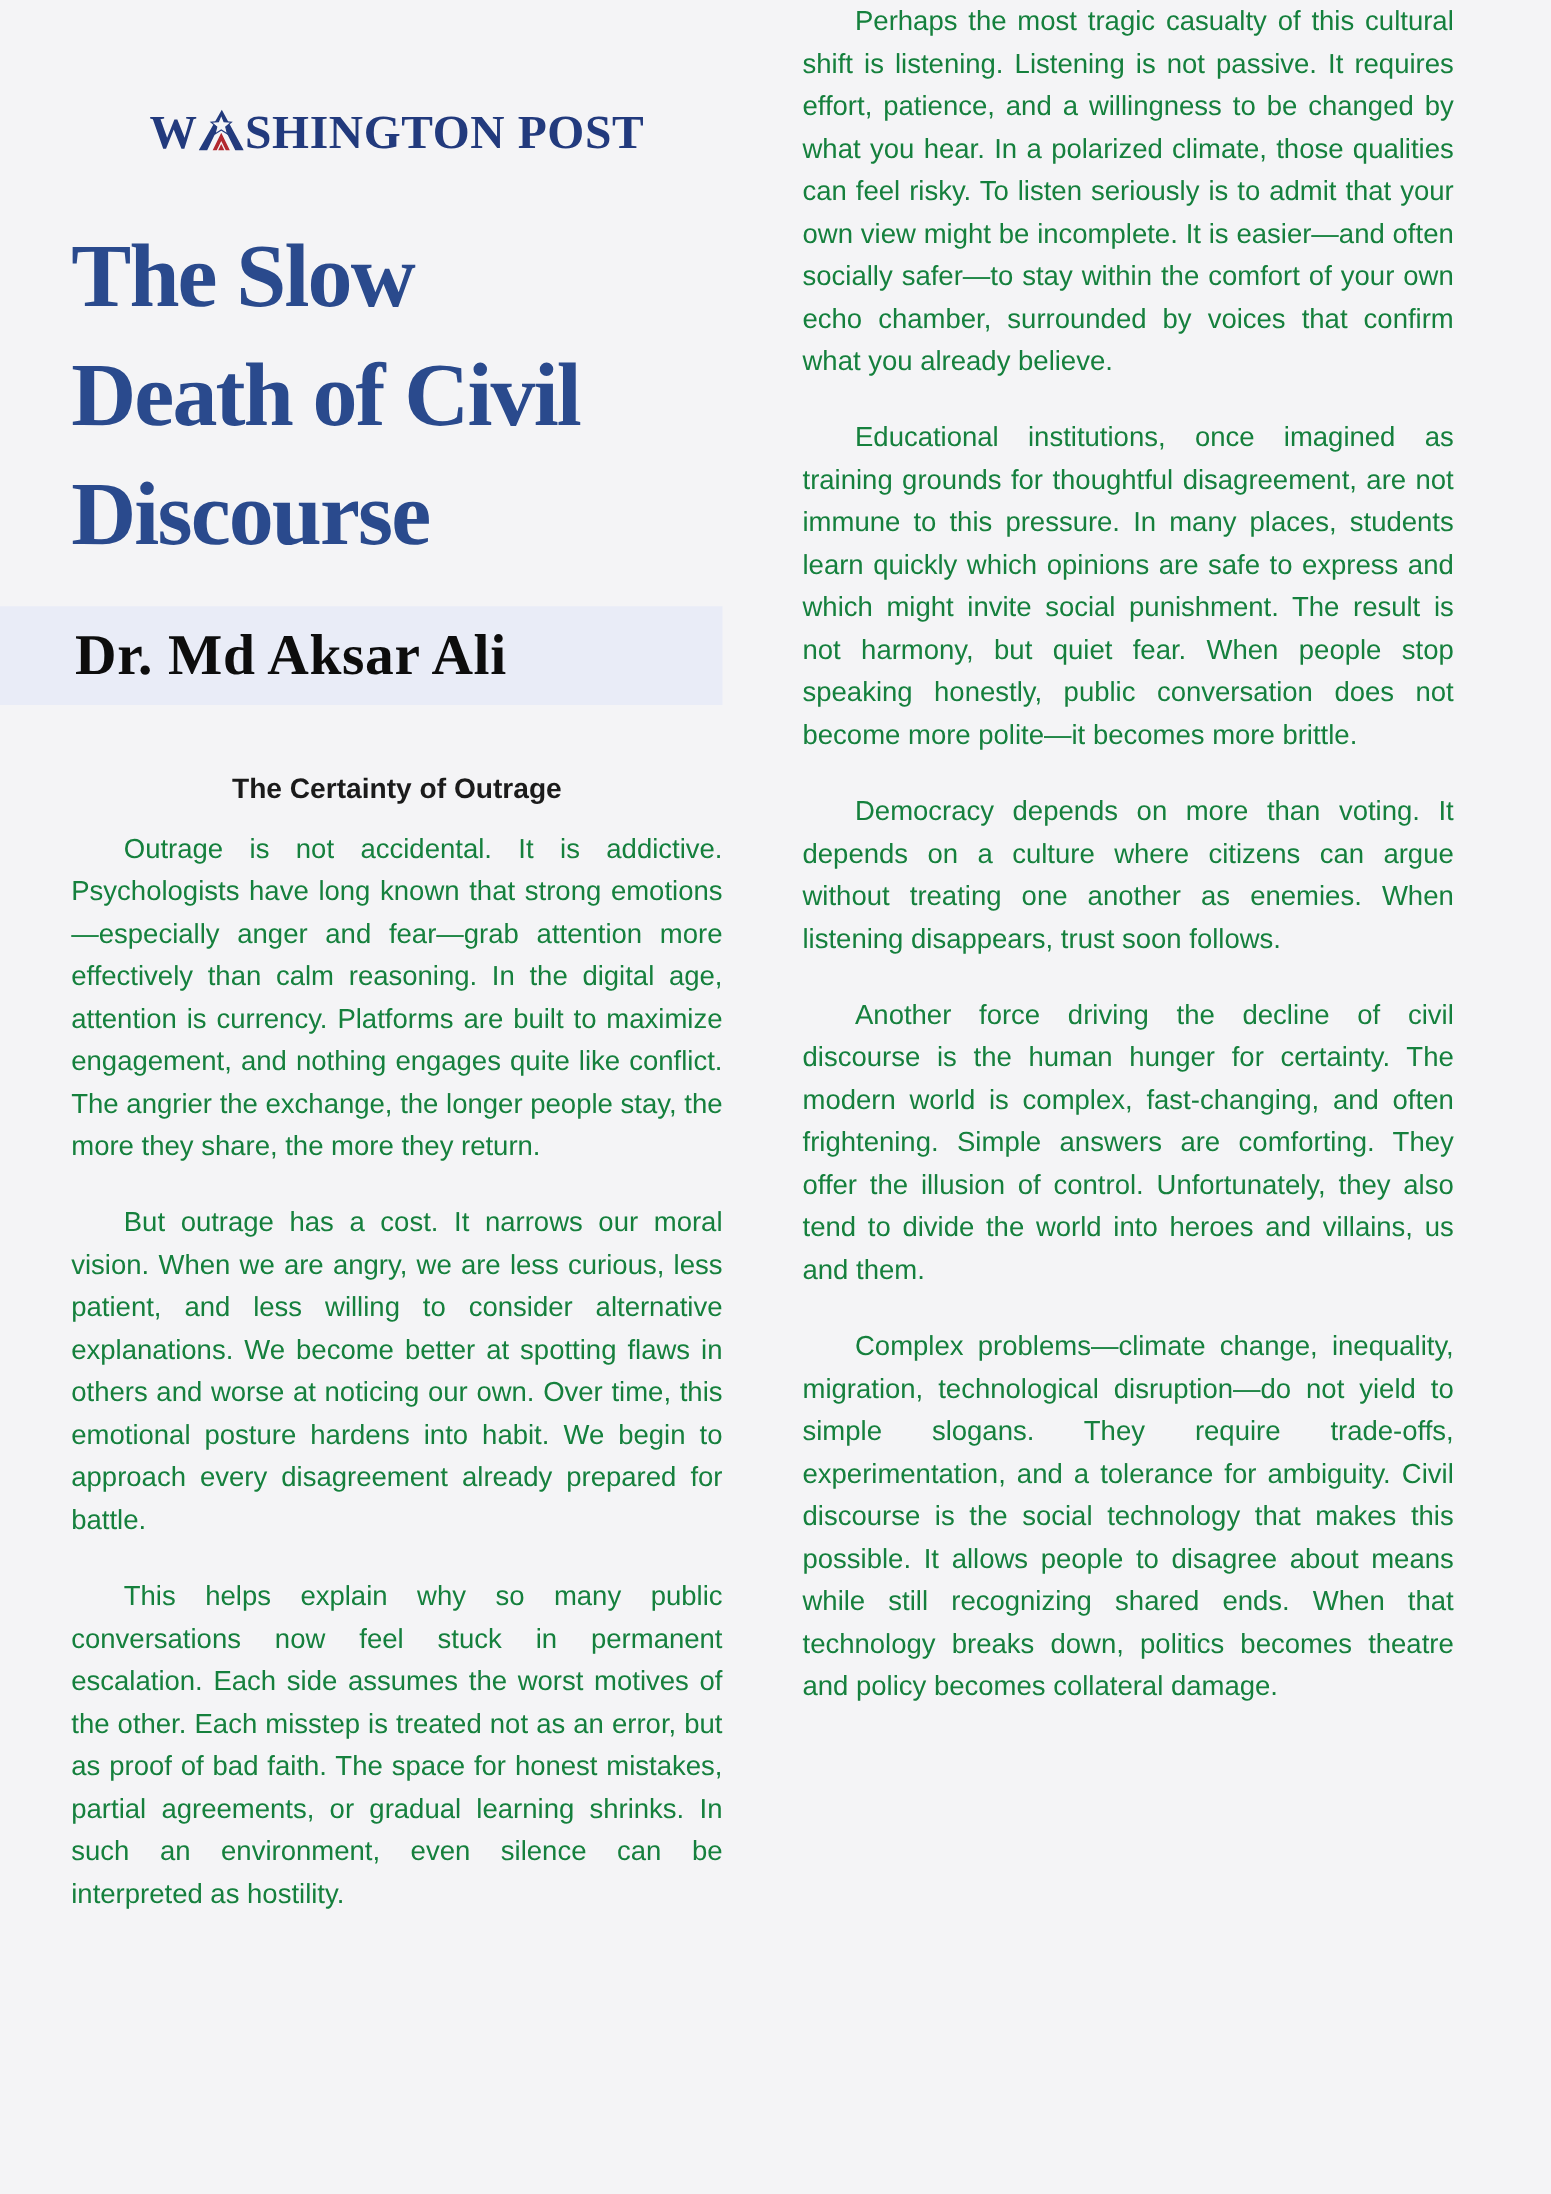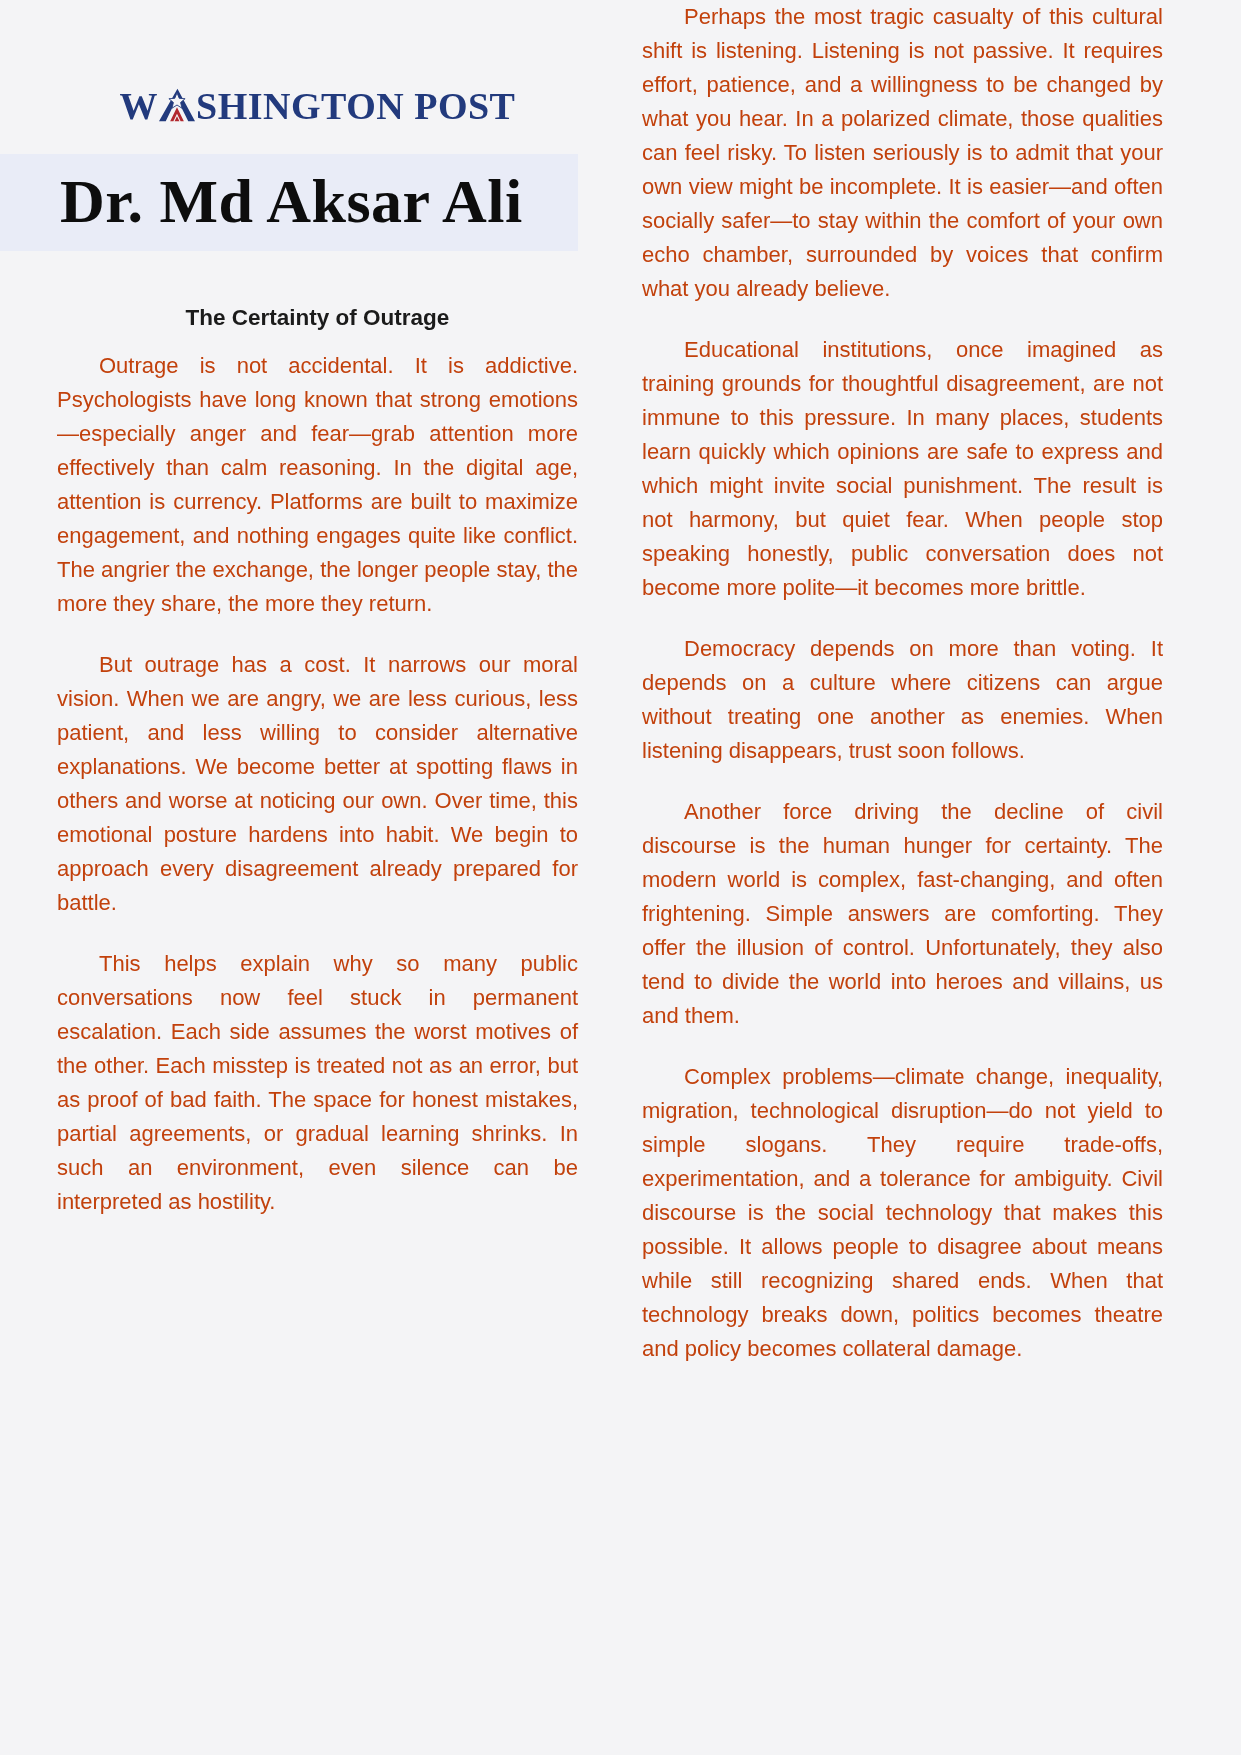--- a/index.html
+++ b/index.html
@@ -64,21 +64,21 @@
 
   
   .author-bar {
     margin: 26px 0 0 -57px;
     background: #e9ecf7;
     padding: 12px 0 14px 60px;
   }
   .author-name {
     font-family: "Liberation Serif", serif;
     font-weight: 700;
-    font-size: 62px;
+    font-size: 46px;
     color: #0d0d0d;
     letter-spacing: 0.5px;
   }
 
   
   .sec-heading {
     margin: 0 0 18px 0;
     text-align: center;
     font-size: 22.5px;
     font-weight: 700;
@@ -88,41 +88,46 @@
   .sec-heading.after-author { margin-top: 54px; }
   .sec-heading.col-top { margin-top: 86px; }
 
   
   .body-para {
     margin: 0 0 27px 0;
     font-size: 22px;
     line-height: 34px;
     text-align: justify;
     text-indent: 42px;
-    color: #c2410c;
+    color: #15803d;
   }
   .body-para.last { margin-bottom: 16px; }
 </style>
 </head>
 <body>
 
 <div class="page">
   <div class="columns">
 
     <div class="column">
 
       <div class="masthead">
         <span>W</span><svg class="flag-a" viewBox="0 0 40 36" xmlns="http://www.w3.org/2000/svg">
           <path d="M20.5 0 L40 36 L32.5 36 L19.8 10.5 L7.5 36 L0 36 Z" fill="#223a7d"></path>
           <path d="M20 4.5 L22.5 10.6 L29 11 L24 15.2 L25.6 21.6 L20 18 L14.4 21.6 L16 15.2 L11 11 L17.5 10.6 Z" fill="#f4f4f6" stroke="#223a7d" stroke-width="1"></path>
           <path d="M20 20.5 L27.6 36 L24 36 L20 27.8 L16 36 L12.4 36 Z" fill="#b2282f"></path>
           <path d="M20 30.5 L22.7 36 L17.3 36 Z" fill="#b2282f"></path>
         </svg><span>SHINGTON POST</span>
       </div>
 
+      <h1 class="title">
+        <span class="tline">The Slow</span>
+        <span class="tline">Death of Civil</span>
+        <span class="tline">Discourse</span>
+      </h1>
 
       <div class="author-bar">
         <span class="author-name">Dr. Md Aksar Ali</span>
       </div>
 
       <h2 class="sec-heading after-author">The Certainty of Outrage</h2>
       <p class="body-para">Outrage is not accidental. It is addictive. Psychologists have long known that strong emotions—especially anger and fear—grab attention more effectively than calm reasoning. In the digital age, attention is currency. Platforms are built to maximize engagement, and nothing engages quite like conflict. The angrier the exchange, the longer people stay, the more they share, the more they return.</p>
       <p class="body-para">But outrage has a cost. It narrows our moral vision. When we are angry, we are less curious, less patient, and less willing to consider alternative explanations. We become better at spotting flaws in others and worse at noticing our own. Over time, this emotional posture hardens into habit. We begin to approach every disagreement already prepared for battle.</p>
       <p class="body-para last">This helps explain why so many public conversations now feel stuck in permanent escalation. Each side assumes the worst motives of the other. Each misstep is treated not as an error, but as proof of bad faith. The space for honest mistakes, partial agreements, or gradual learning shrinks. In such an environment, even silence can be interpreted as hostility.</p>
     </div>

